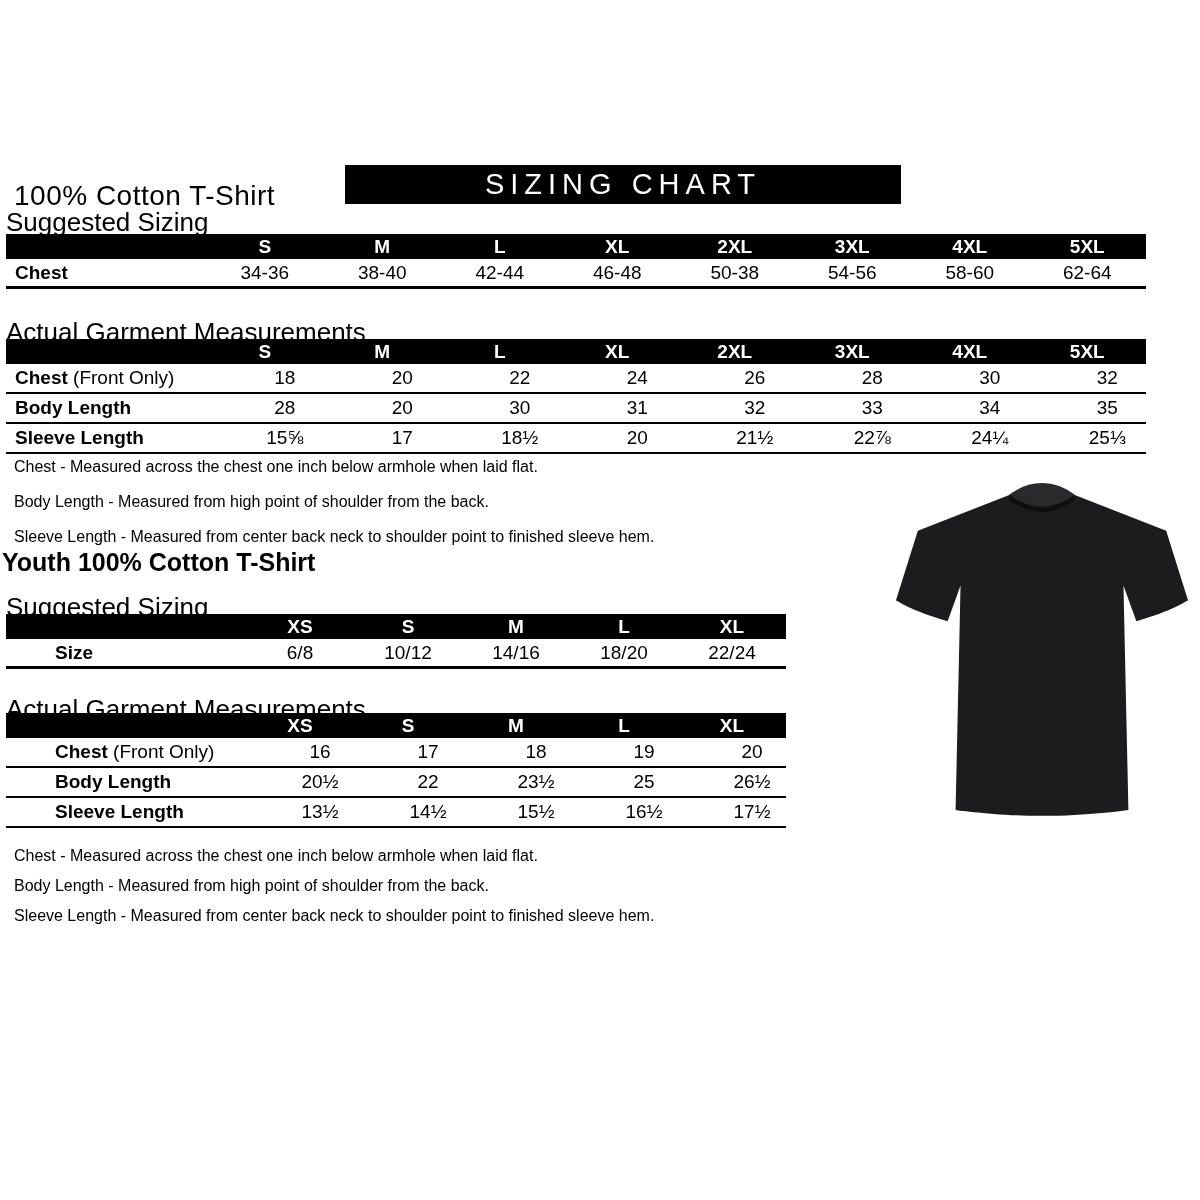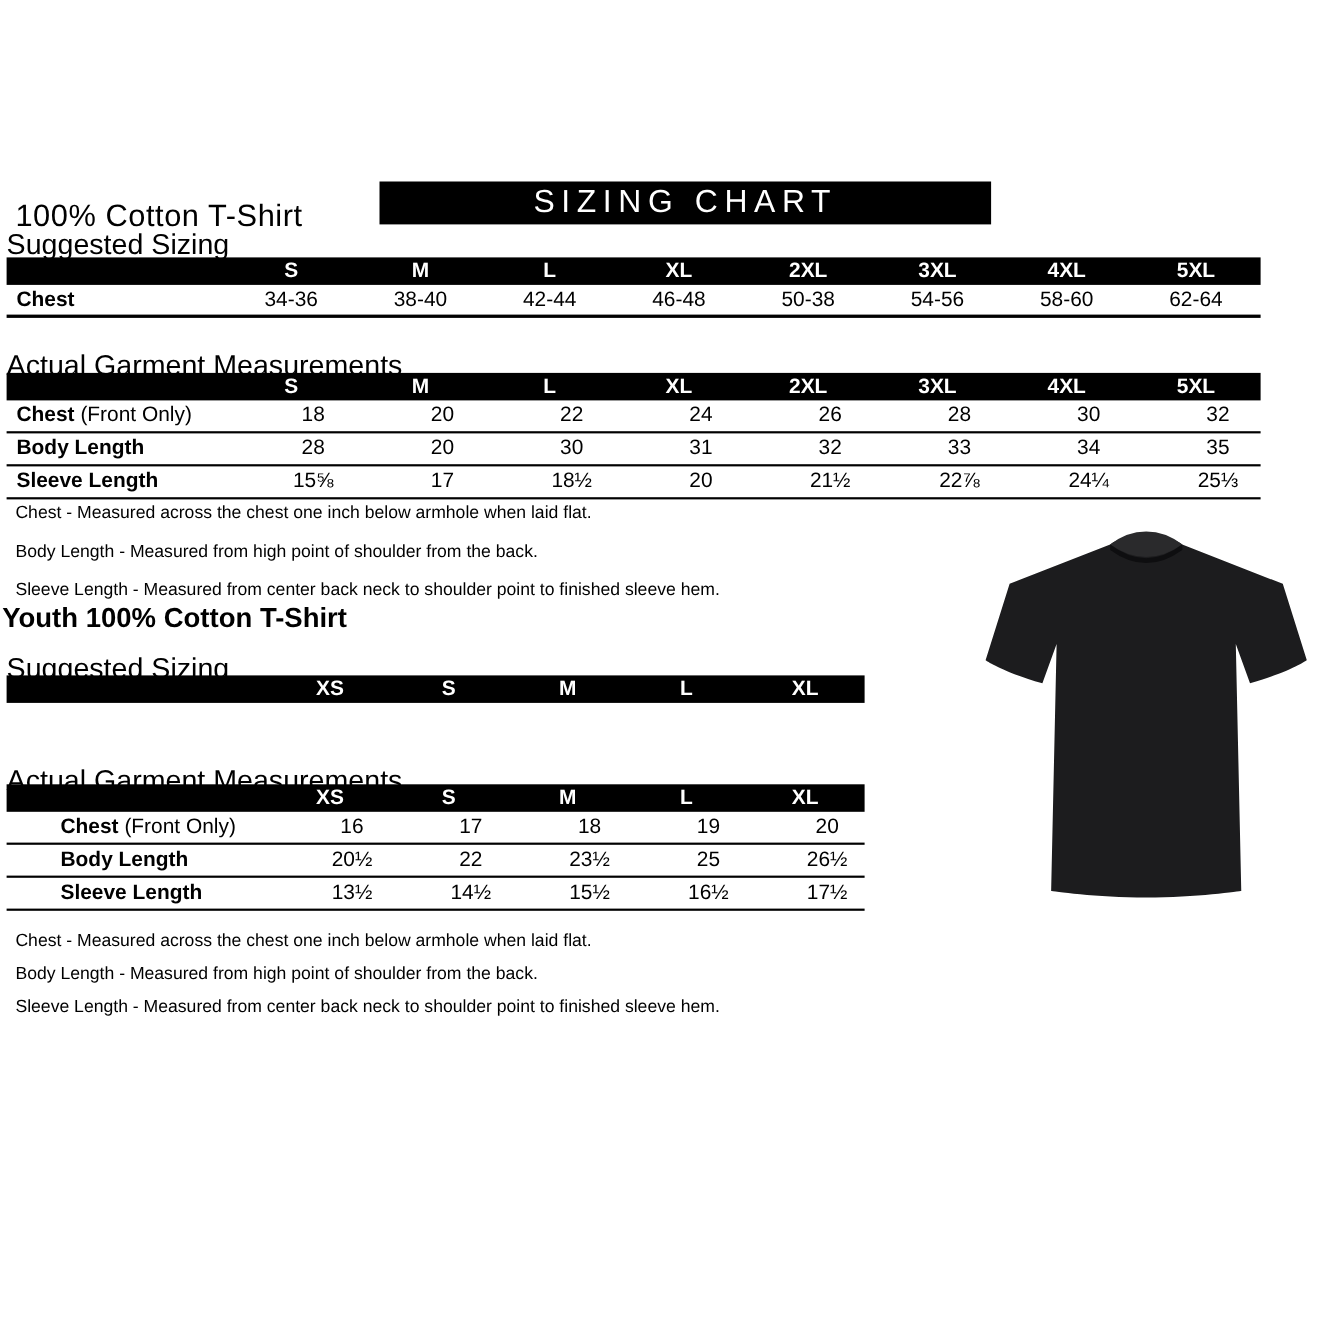--- a/index.html
+++ b/index.html
@@ -147,20 +147,28 @@
 <div class="abs section-label lbl-sug-youth">Suggested Sizing</div>
 
 <div class="tbl youth tbl-youth-sug">
   <div class="row hrow">
     <div class="hcell lblcell"></div>
     <div class="hcell">XS</div>
     <div class="hcell">S</div>
     <div class="hcell">M</div>
     <div class="hcell">L</div>
     <div class="hcell">XL</div>
+  </div>
+  <div class="row drow">
+    <div class="dcell lblcell"><b>Size</b><span></span></div>
+    <div class="dcell">6/8</div>
+    <div class="dcell">10/12</div>
+    <div class="dcell">14/16</div>
+    <div class="dcell">18/20</div>
+    <div class="dcell">22/24</div>
   </div>
 </div>
 
 <div class="abs section-label lbl-act-youth">Actual Garment Measurements</div>
 
 <div class="tbl youth tbl-youth-act">
   <div class="row hrow">
     <div class="hcell lblcell"></div>
     <div class="hcell">XS</div>
     <div class="hcell">S</div>

